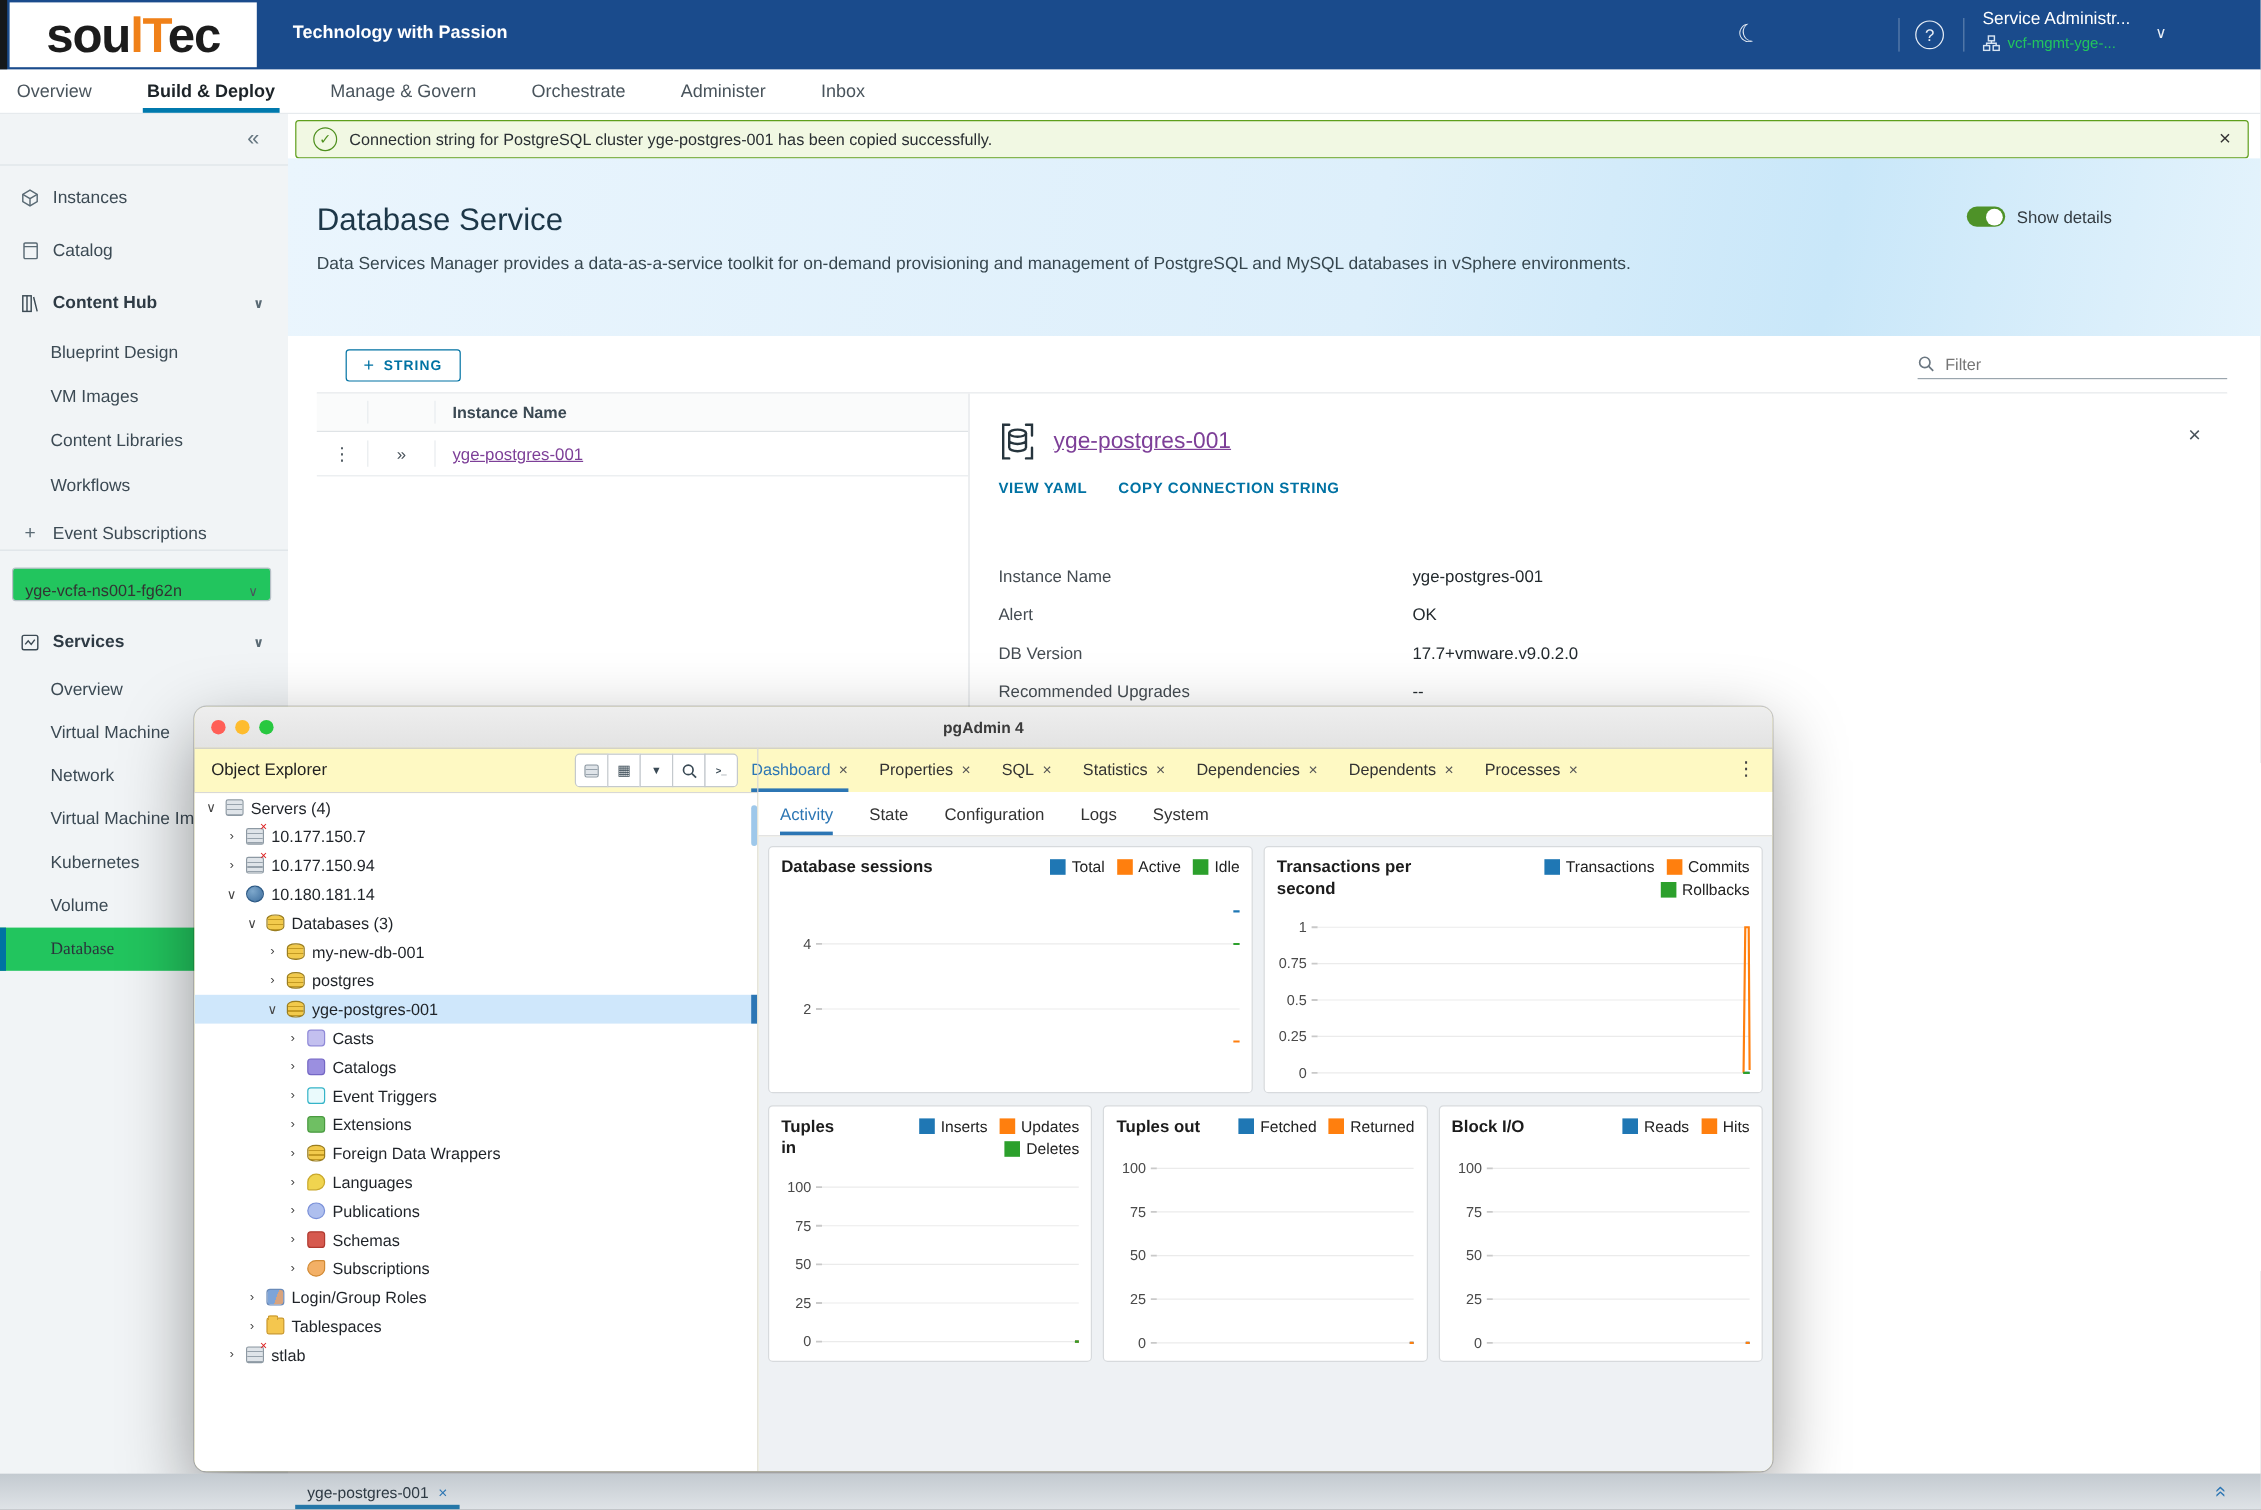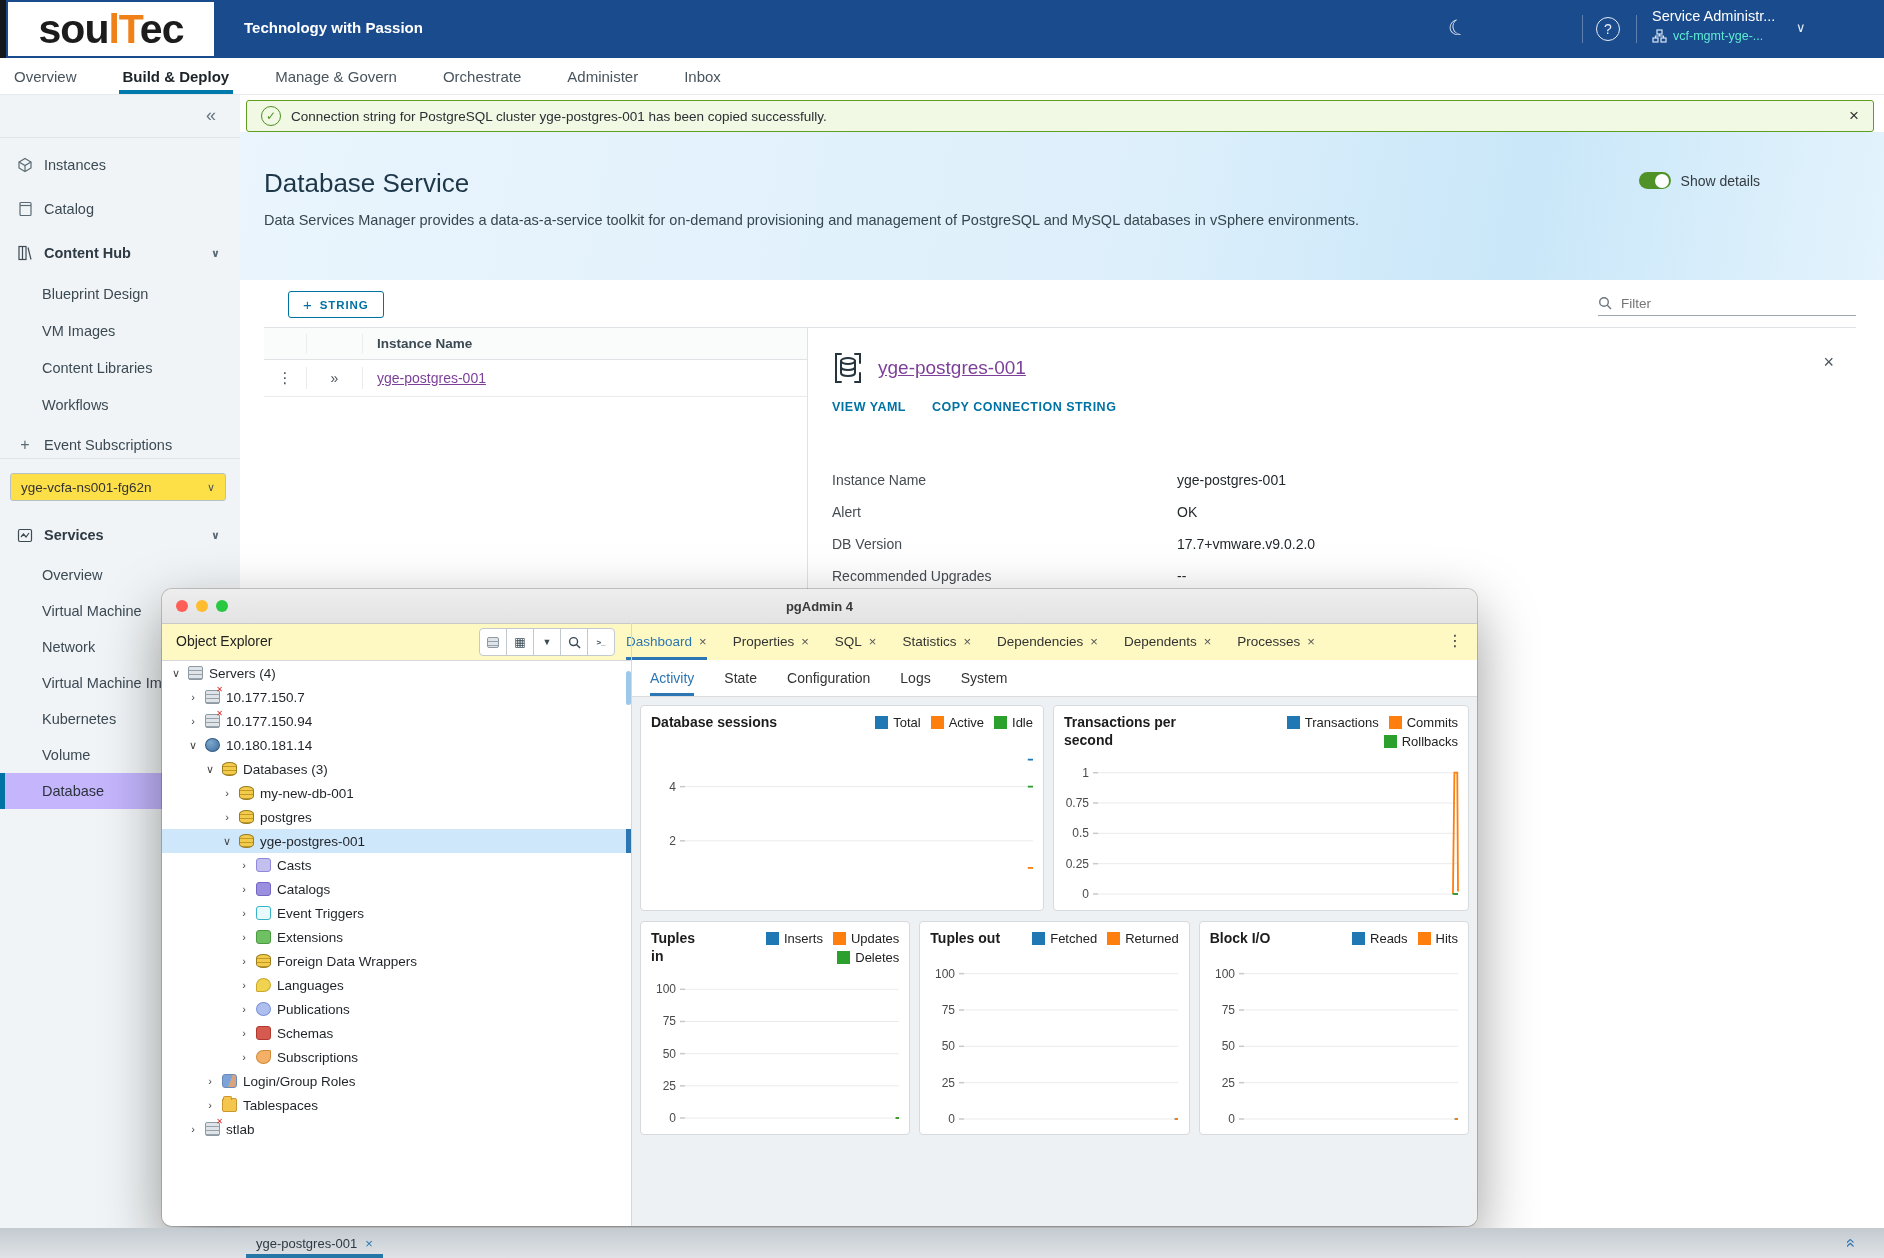--- a/index.html
+++ b/index.html
@@ -12,47 +12,47 @@
   #logo-box{position:absolute;left:8px;top:2px;width:206px;height:54px;background:#fff;display:flex;align-items:center;justify-content:center;}
   #logo-box .brand{font-size:41px;font-weight:bold;letter-spacing:-1px;color:#1c1c1c;}
   #logo-box .brand .hl{color:#f08119;}
   #tagline{position:absolute;left:244px;top:19px;color:#fff;font-size:15px;font-weight:bold;}
   #moon{position:absolute;left:1448px;top:16px;color:#e8eef6;font-size:21px;transform:rotate(-15deg);cursor:default;}
   .hdr-div{position:absolute;top:15px;width:1px;height:28px;background:rgba(255,255,255,.3);}
   #help-icon{position:absolute;left:1596px;top:17px;width:22px;height:22px;border:1.6px solid #e8eef6;border-radius:50%;
              color:#e8eef6;font-size:14px;display:flex;align-items:center;justify-content:center;}
   #user-block{position:absolute;left:1652px;top:8px;color:#fff;}
   #user-name{font-size:14.5px;}
-  #org-row{display:flex;align-items:center;gap:6px;margin-top:5px;font-size:12.5px;color:#5eead4;}
+  #org-row{display:flex;align-items:center;gap:6px;margin-top:5px;font-size:12.5px;color:#22c55e;}
   #hdr-caret{position:absolute;left:1796px;top:20px;color:#e8eef6;font-size:13px;}
 
   
   #navbar{position:absolute;left:0;top:58px;width:100%;height:37px;background:#fff;display:flex;gap:46px;
           align-items:center;padding-left:14px;border-bottom:1px solid #e6eaed;box-sizing:border-box;}
   .nav-tab{font-size:15px;color:#49545c;height:100%;display:flex;align-items:center;position:relative;cursor:pointer;}
   .nav-tab.active{color:#1c2328;font-weight:bold;}
   .nav-tab.active::after{content:"";position:absolute;left:-4px;right:-4px;bottom:0;height:4px;background:#0079ad;}
 
   
   #sidebar{position:absolute;left:0;top:95px;width:240px;bottom:30px;background:#f1f4f6;box-sizing:border-box;}
   #sb-collapse{position:absolute;right:24px;top:10px;color:#667680;font-size:18px;cursor:pointer;}
   #sb-divider1{position:absolute;left:0;right:0;top:42px;height:1px;background:#dde3e7;}
   .sb-list{position:absolute;left:0;right:0;top:48px;}
   .sb-item{height:44px;display:flex;align-items:center;gap:10px;padding-left:16px;font-size:14.5px;color:#3c4a54;cursor:pointer;}
   .sb-item.group{font-weight:bold;color:#2e3a44;}
   .sb-item .gcaret{margin-left:auto;margin-right:20px;font-size:11px;color:#5a6a74;}
   .sb-sub{height:37px;display:flex;align-items:center;padding-left:42px;font-size:14.5px;color:#3c4a54;cursor:pointer;}
   .sb-ico{width:18px;height:18px;display:flex;align-items:center;justify-content:center;color:#5a6a74;}
   #sb-divider2{position:absolute;left:0;right:0;top:363px;height:1px;background:#dde3e7;}
-  #project-select{position:absolute;left:10px;top:378px;width:216px;height:28px;background:#fde047;border:1px solid #b7c0c7;
-      border-radius:3px;display:flex;align-items:center;font-size:13.5px;color:#333;padding:0 10px;box-sizing:border-box;cursor:pointer;}
+  #project-select{position:absolute;left:10px;top:378px;width:216px;height:28px;background:#22c55e;border:1px solid #b7c0c7;
+      border-radius:3px;display:flex;align-items:flex-end;font-size:13.5px;color:#333;padding:0 10px;box-sizing:border-box;cursor:pointer;}
   #project-select .pcaret{margin-left:auto;font-size:11px;color:#4a545c;}
   #services-block{position:absolute;left:0;right:0;top:418px;}
   .svc-item{height:36px;display:flex;align-items:center;padding-left:42px;font-size:14.5px;color:#3c4a54;cursor:pointer;position:relative;}
-  .svc-item.active{background:#c4b5fd;color:#2b343c;}
+  .svc-item.active{background:#22c55e;color:#2b343c;font-family:Liberation Serif, serif;}
   .svc-item.active::before{content:"";position:absolute;left:0;top:0;bottom:0;width:5px;background:#0072a3;}
 
   
   #main{position:absolute;left:240px;top:95px;right:0;bottom:30px;background:#fff;}
   #banner{position:absolute;left:6px;right:10px;top:5px;height:32px;background:#f1f8e3;border:1px solid #5f9f1d;
           border-radius:3px;display:flex;align-items:center;padding:0 14px;box-sizing:border-box;}
   #banner-check{width:18px;height:18px;border:1.5px solid #4e8f1e;border-radius:50%;color:#4e8f1e;font-size:12px;
           display:flex;align-items:center;justify-content:center;margin-right:10px;flex:none;}
   #banner-msg{font-size:13.5px;color:#2a2f33;}
   #banner-close{margin-left:auto;color:#333;font-size:17px;cursor:pointer;}

